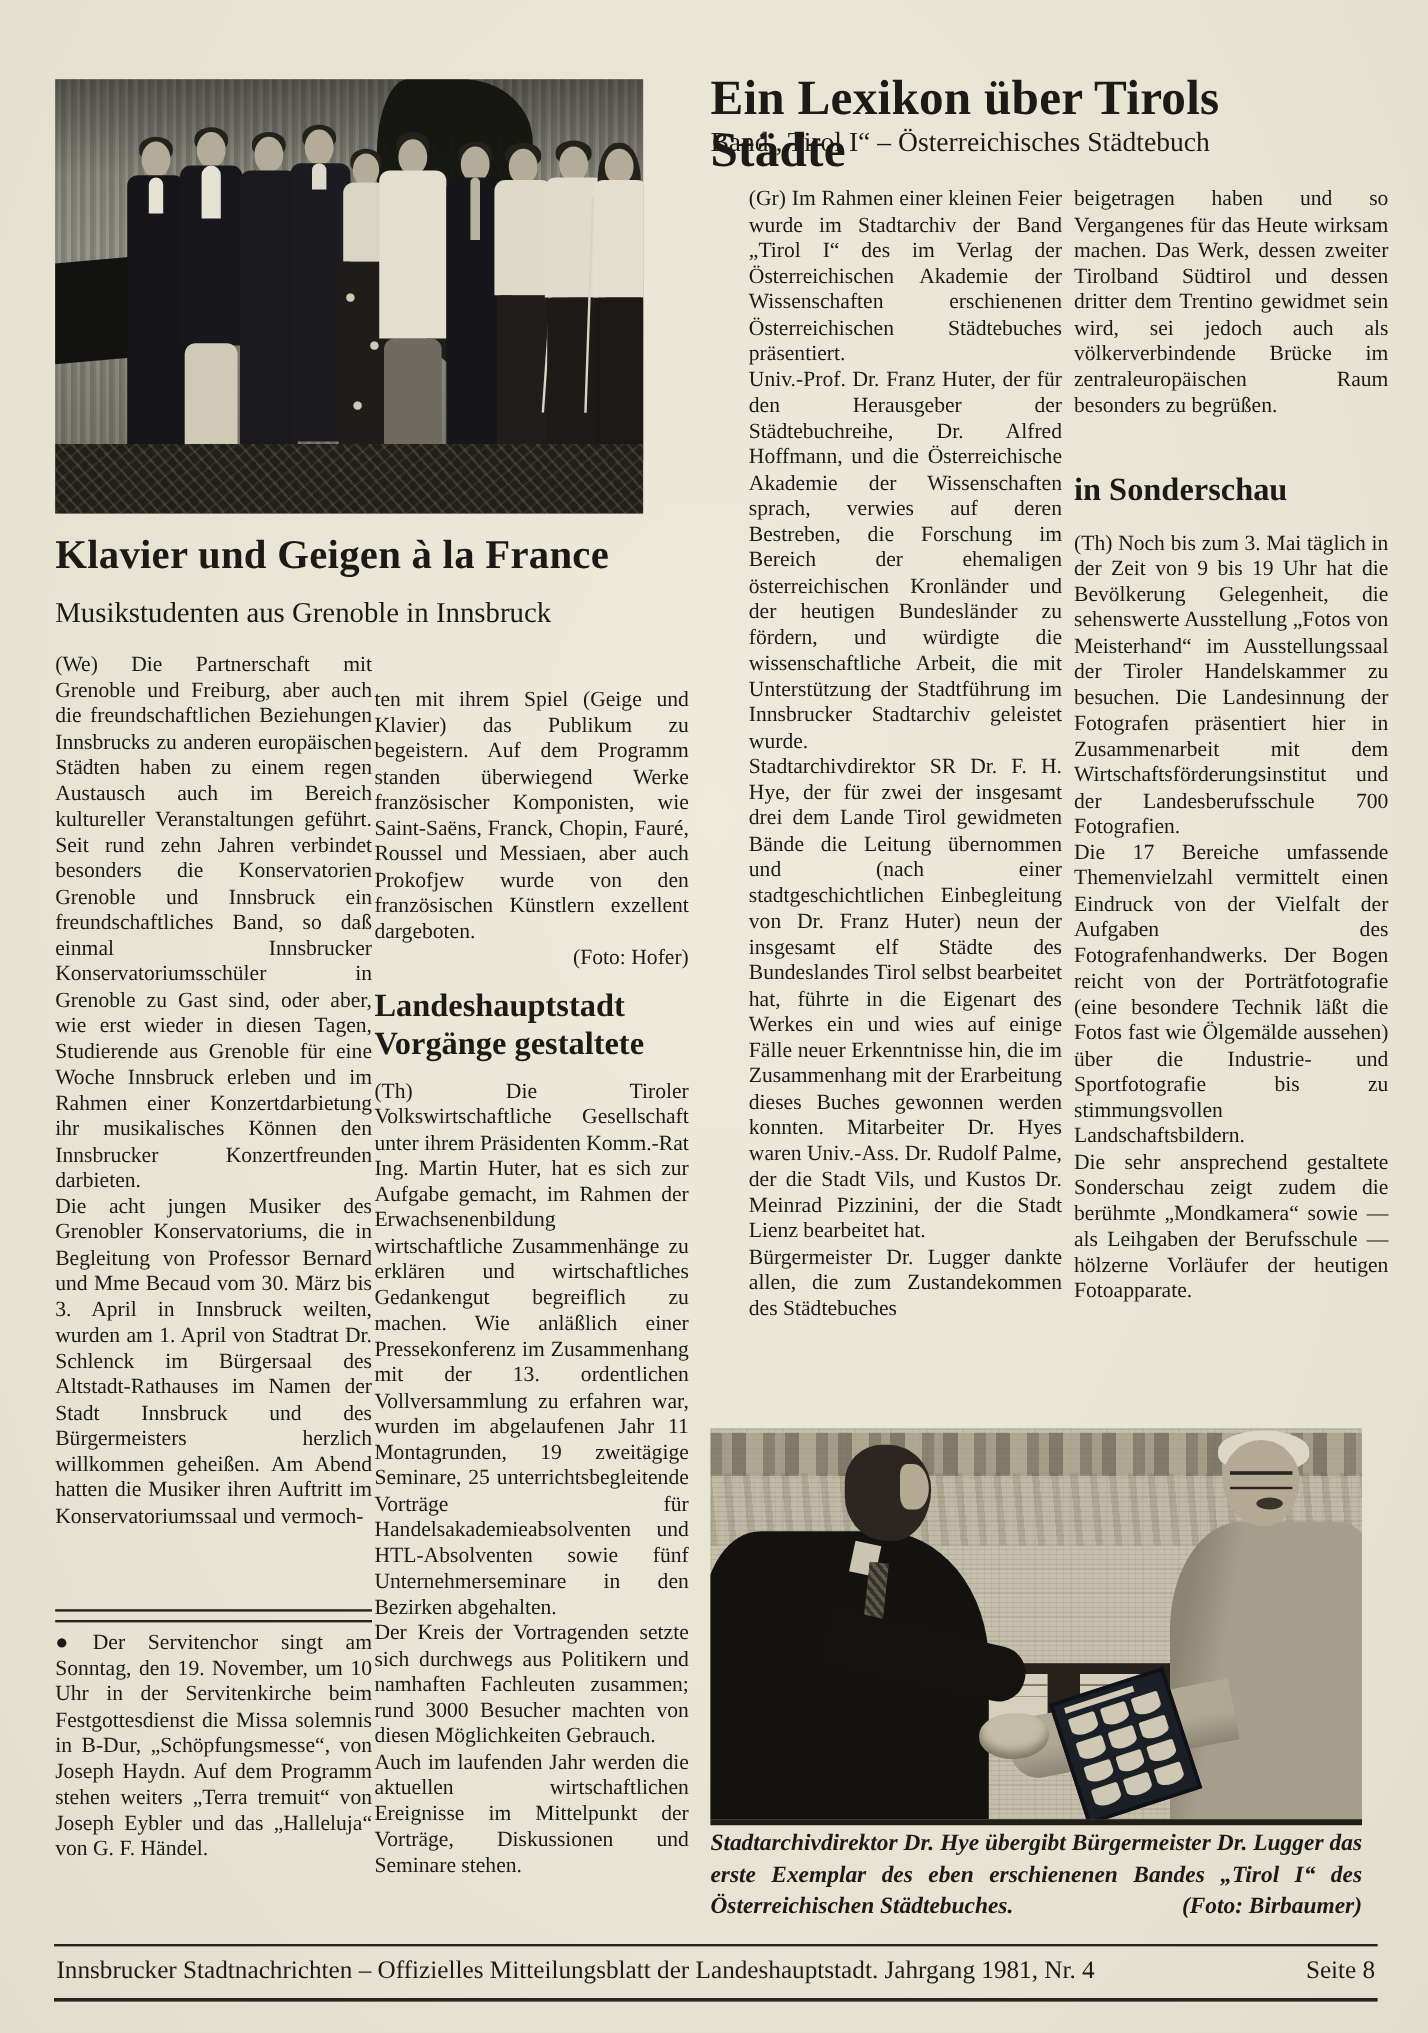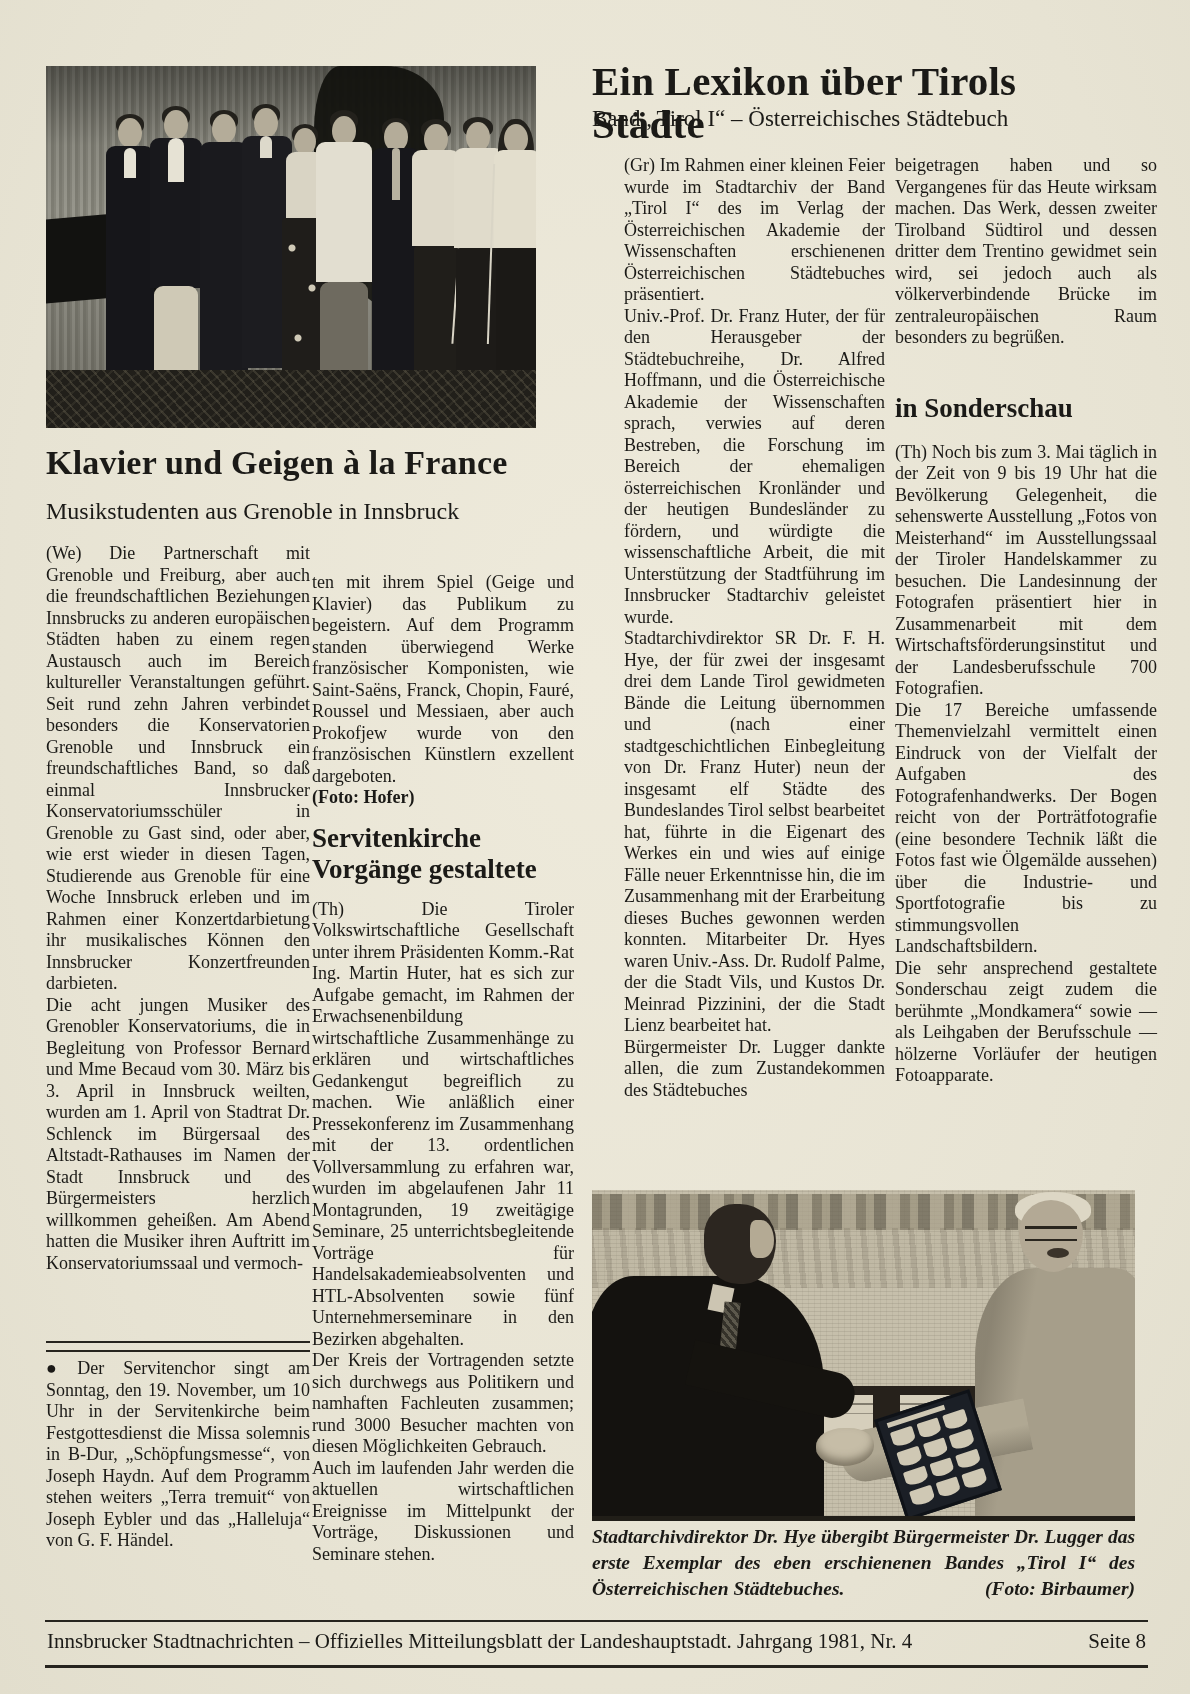--- a/index.html
+++ b/index.html
@@ -18,21 +18,21 @@
   .subhead-left{left:46px;top:498px;font-size:24px;width:530px;}
   .subhead-right{left:592px;top:106px;font-size:23px;width:535px;}
   .section-head{font-weight:bold;font-size:27px;line-height:31px;margin:14px 0 14px 0;}
   
   .col{font-size:18px;line-height:21.5px;text-align:justify;}
   .col p{margin:0;}
   .col1{left:46px;top:543px;width:264px;}
   .col2{left:312px;top:572px;width:262px;}
   .col3{left:592px;top:155px;width:261px;margin-left:32px;}
   .col4{left:863px;top:155px;width:262px;margin-left:32px;}
-  .foto-credit{font-weight:bold;}
+  .foto-credit{text-align:right;}
   .sep-double{left:46px;top:1341px;width:264px;height:7px;
     border-top:2px solid #26241e;border-bottom:2px solid #26241e;}
   .notice{left:46px;top:1358px;width:264px;font-size:18px;line-height:21.5px;text-align:justify;}
   .bullet{margin-right:6px;}
   .mf-head{margin-top:44px;margin-bottom:18px;}
   
   .footer{left:45px;top:1620px;width:1103px;}
   .footer .rule-top{height:0;border-top:2px solid #26241e;}
   .footer .rule-bottom{height:0;border-top:3px solid #26241e;margin-top:4px;}
   .footer .row{display:flex;justify-content:space-between;align-items:baseline;
@@ -202,21 +202,21 @@
   <div class="abs sep-double"></div>
 
   <div class="abs notice">
     <span class="bullet">●</span><span>Der Servitenchor singt am Sonntag, den 19. November, um 10 Uhr in der Servitenkirche beim Festgottesdienst die Missa solemnis in B-Dur, „Schöpfungsmesse“, von Joseph Haydn. Auf dem Programm stehen weiters „Terra tremuit“ von Joseph Eybler und das „Halleluja“ von G. F. Händel.</span>
   </div>
 
   <div class="abs col col2">
     <p>ten mit ihrem Spiel (Geige und Klavier) das Publikum zu begeistern. Auf dem Programm standen überwiegend Werke französischer Komponisten, wie Saint-Saëns, Franck, Chopin, Fauré, Roussel und Messiaen, aber auch Prokofjew wurde von den französischen Künstlern exzellent dargeboten.</p>
     <p class="foto-credit">(Foto: Hofer)</p>
     <div class="section-head">
-      <div>Servitenkirche</div>
+      <div>Landeshauptstadt</div>
       <div>Vorgänge gestaltete</div>
     </div>
     <p>(Th) Die Tiroler Volkswirtschaftliche Gesellschaft unter ihrem Präsidenten Komm.-Rat Ing. Martin Huter, hat es sich zur Aufgabe gemacht, im Rahmen der Erwachsenenbildung wirtschaftliche Zusammenhänge zu erklären und wirtschaftliches Gedankengut begreiflich zu machen. Wie anläßlich einer Pressekonferenz im Zusammenhang mit der 13. ordentlichen Vollversammlung zu erfahren war, wurden im abgelaufenen Jahr 11 Montagrunden, 19 zweitägige Seminare, 25 unterrichtsbegleitende Vorträge für Handelsakademieabsolventen und HTL-Absolventen sowie fünf Unternehmerseminare in den Bezirken abgehalten.</p>
     <p>Der Kreis der Vortragenden setzte sich durchwegs aus Politikern und namhaften Fachleuten zusammen; rund 3000 Besucher machten von diesen Möglichkeiten Gebrauch.</p>
     <p>Auch im laufenden Jahr werden die aktuellen wirtschaftlichen Ereignisse im Mittelpunkt der Vorträge, Diskussionen und Seminare stehen.</p>
   </div>
 
   <div class="abs headline headline-right">Ein Lexikon über Tirols Städte</div>
   <div class="abs subhead subhead-right">Band „Tirol I“ – Österreichisches Städtebuch</div>
 

